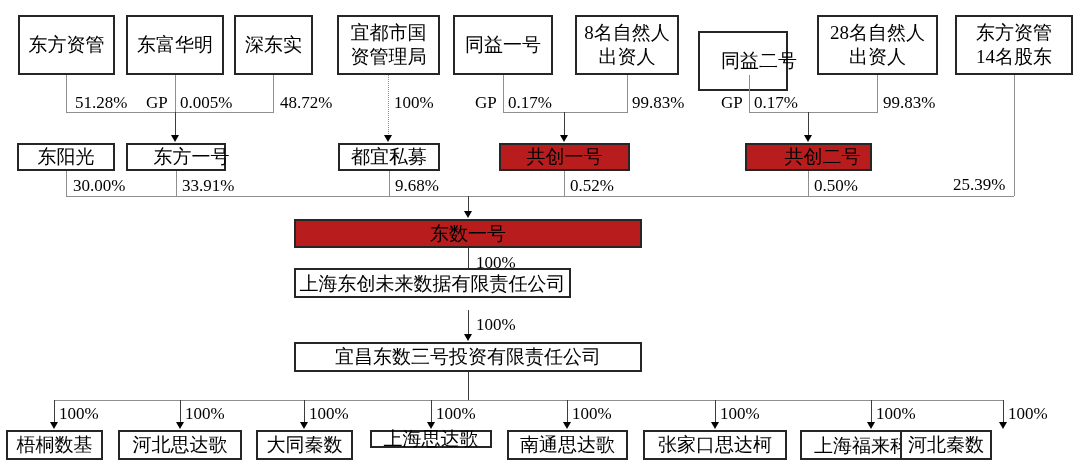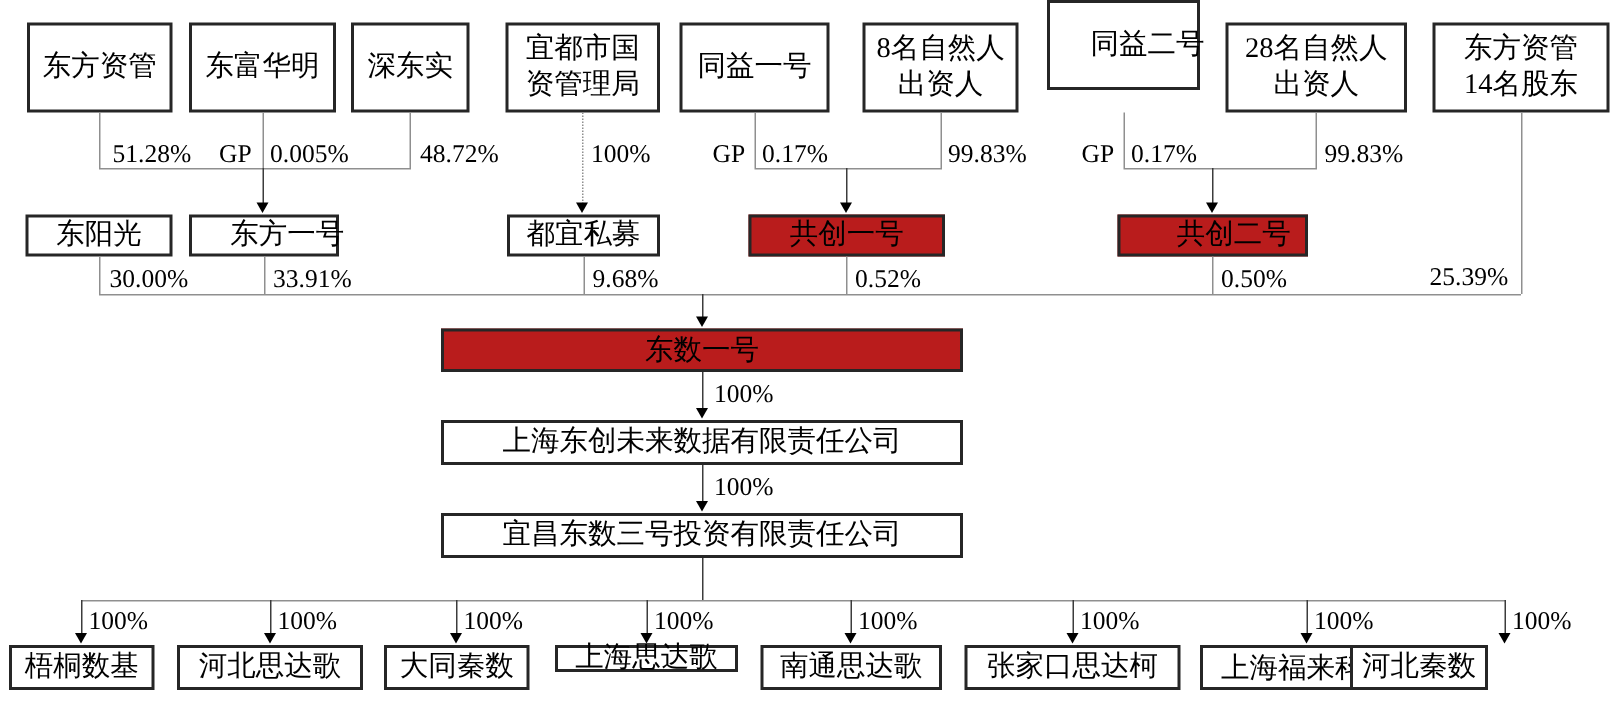--- a/index.html
+++ b/index.html
@@ -39,21 +39,21 @@
     <span>宜都市国</span>
     <span>资管理局</span>
   </div>
   <div class="box" style="left:453px;top:15px;width:100px;height:60px;">
       <span>同益一号</span>
     </div>
   <div class="box" style="left:575px;top:15px;width:104px;height:60px;">
     <span>8名自然人</span>
     <span>出资人</span>
   </div>
-  <div class="box" style="left:698px;top:0;width:102px;height:60px;padding-left:32px;">
+  <div class="box" style="left:698px;top:31px;width:90px;height:60px;padding-left:32px;">
       <span>同益二号</span>
     </div>
   <div class="box" style="left:817px;top:15px;width:121px;height:60px;">
     <span>28名自然人</span>
     <span>出资人</span>
   </div>
   <div class="box" style="left:955px;top:15px;width:118px;height:60px;">
     <span>东方资管</span>
     <span>14名股东</span>
   </div>
@@ -125,21 +125,21 @@
   <div class="vl dark" style="left:468px;top:196px;height:16px;"></div>
   <div class="ar" style="left:464px;top:211px;"></div>
 
   <div class="box gray" style="left:294px;top:219px;width:348px;height:29px;">
       <span>东数一号</span>
     </div>
   <div class="vl dark" style="left:468px;top:248px;height:25px;"></div>
   <div class="ar" style="left:464px;top:272px;"></div>
   <span class="pct" style="left:476px;top:253px;">100%</span>
 
-  <div class="box" style="left:294px;top:280px;width:348px;height:30px;">
+  <div class="box" style="left:294px;top:268px;width:277px;height:30px;justify-content:flex-end;">
       <span>上海东创未来数据有限责任公司</span>
     </div>
   <div class="vl dark" style="left:468px;top:310px;height:25px;"></div>
   <div class="ar" style="left:464px;top:334px;"></div>
   <span class="pct" style="left:476px;top:315px;">100%</span>
 
   <div class="box" style="left:294px;top:342px;width:348px;height:30px;">
       <span>宜昌东数三号投资有限责任公司</span>
     </div>
   <div class="vl dark" style="left:468px;top:372px;height:28px;"></div>

